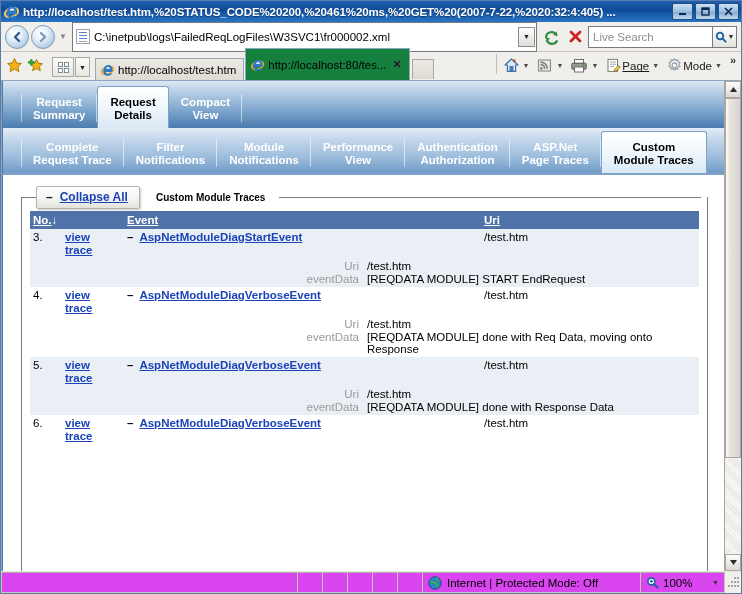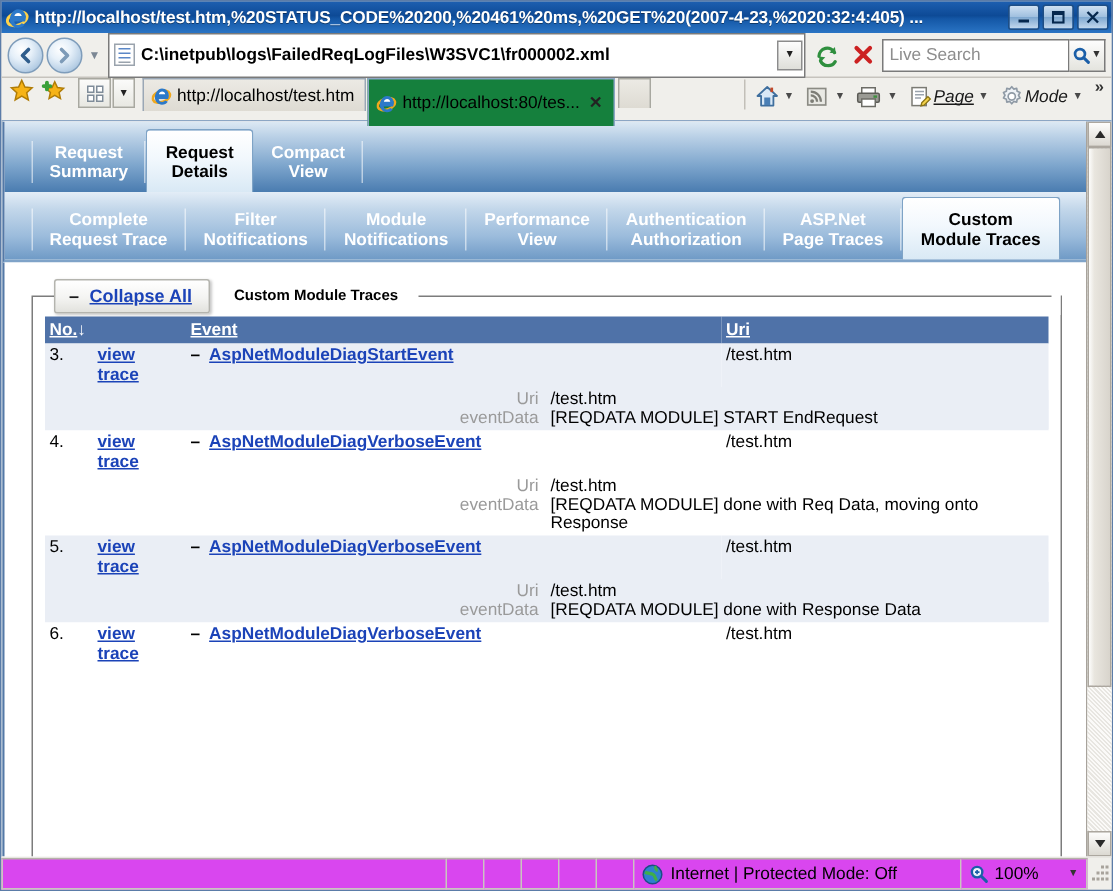--- a/index.html
+++ b/index.html
@@ -72,21 +72,20 @@
   .nav-caret{
     width:12px;text-align:center;color:#7b8794;font-size:8px;margin:0 3px 0 2px;
   }
   .urlbox{
     flex:1 1 auto;height:30px;
     background:#fff;border:1px solid #7a7a7a;
     display:flex;align-items:center;
     box-sizing:border-box;
     padding:0 0 0 3px;
     margin-right:3px;
-    font-weight:bold;
   }
   .pageicon{
     width:14px;height:15px;flex:0 0 14px;margin-right:4px;
     background:#fff;border:1px solid #9aa3ad;position:relative;
     box-sizing:border-box;
   }
   .pageicon::before{
     content:"";position:absolute;left:2px;top:2px;width:8px;height:1px;
     background:#5b87c7;box-shadow:0 3px 0 #5b87c7,0 6px 0 #5b87c7,0 9px 0 #9aa3ad;
   }
@@ -119,21 +118,21 @@
     background:linear-gradient(to bottom,#fdfdfd,#e4e4de);
     display:flex;align-items:center;justify-content:center;
     box-sizing:border-box;
   }
   .search-go-arrow{font-size:7px;color:#333;margin-left:1px;}
 
   
   .tabrow{
     flex:0 0 29px;height:29px;
     background:#f0efeb;
-    display:flex;
+    display:flex;align-items:flex-end;
     padding:0 3px;box-sizing:border-box;
     border-bottom:1px solid #8ca6c4;
     position:relative;
   }
   .star{margin:0 2px 4px 2px;}
   .quicktabs{
     width:22px;height:20px;margin:0 0 3px 6px;
     border:1px solid #a8a8a0;background:linear-gradient(to bottom,#fbfbfa,#e8e8e2);
     display:flex;align-items:center;justify-content:center;box-sizing:border-box;
   }
@@ -172,21 +171,21 @@
     border:1px solid #a8a8a0;border-bottom:none;
     background:linear-gradient(to bottom,#eceae4,#dedbd3);
     box-sizing:border-box;
   }
   .cmdbar{
     margin-left:auto;display:flex;align-items:center;
     padding-bottom:3px;
   }
   .cmd{
     display:flex;align-items:center;height:21px;padding:0 2px;
-    font-size:11.5px;color:#1a1a1a;white-space:nowrap;font-style:italic;
+    font-size:11.5px;color:#1a1a1a;white-space:nowrap;
   }
   .cmd .cdrop{font-size:7px;color:#4a4a4a;margin:0 3px 0 3px;}
   .chev{font-size:11px;color:#333;font-weight:bold;margin:0 2px 0 3px;align-self:flex-start;}
   .vsep{width:1px;height:20px;background:#c2bfb8;margin:0 4px 3px 3px;}
 
   
   .viewport{
     flex:1 1 auto;display:flex;min-height:0;
     background:#fff;
     border-left:1px solid #8ca6c4;
@@ -411,21 +410,21 @@
 <div class="window">
 
   <div class="titlebar">
     <span class="tb-icon">
       <svg class="ie-logo" viewBox="0 0 16 16">
         <ellipse cx="7.5" cy="8.5" rx="6.8" ry="4.2" fill="none" stroke="#ffd24a" stroke-width="2" transform="rotate(-20 7.5 8.5)"></ellipse>
         <path d="M8 2.2c3 0 5.2 2.3 5.2 5.4 0 1-.2 1.9-.6 2.7H5.5c.2 1.4 1.2 2.3 2.6 2.3 1 0 1.8-.4 2.3-1.1l2 .9c-.9 1.4-2.5 2.2-4.4 2.2-3.1 0-5.4-2.4-5.4-5.6S4.9 2.2 8 2.2z" fill="#2c79c9"></path>
         <path d="M5.6 6.6h4.9c-.3-1.2-1.2-2-2.4-2s-2.2.8-2.5 2z" fill="#ffffff"></path>
       </svg>
     </span>
-    <span class="tb-title">http://localhost/test.htm,%20STATUS_CODE%20200,%20461%20ms,%20GET%20(2007-4-23,%2020:32:4:405) ...</span>
+    <span class="tb-title">http://localhost/test.htm,%20STATUS_CODE%20200,%20461%20ms,%20GET%20(2007-7-22,%2020:32:4:405) ...</span>
     <span class="tb-buttons">
       <span class="tb-btn">
         <svg width="9" height="9" viewBox="0 0 9 9">
             <rect x="1" y="6" width="7" height="2" fill="#06284e"></rect>
           </svg>
       </span>
       <span class="tb-btn">
         <svg width="9" height="9" viewBox="0 0 9 9">
             <rect x="1" y="1" width="7" height="7" fill="none" stroke="#06284e" stroke-width="1.4"></rect>
             <rect x="1" y="1" width="7" height="2" fill="#06284e"></rect>

